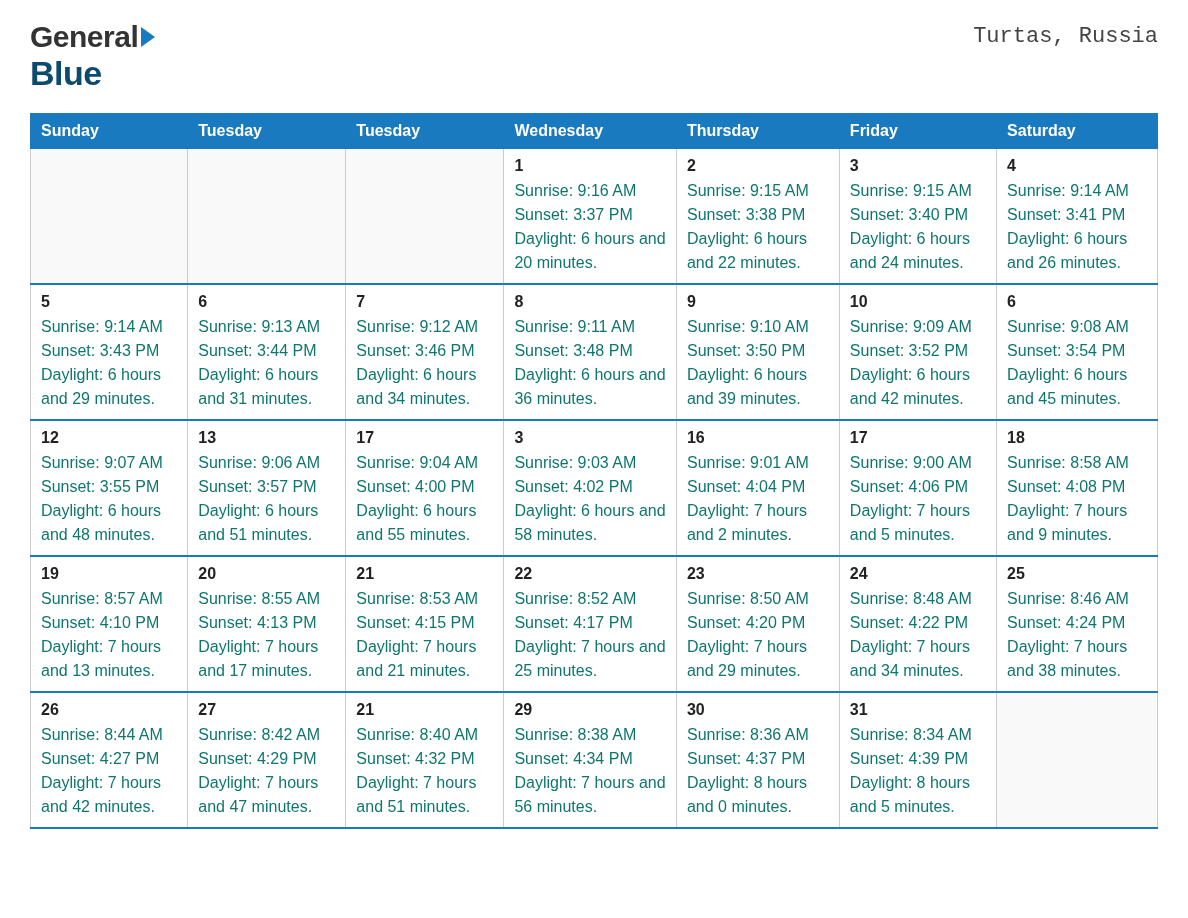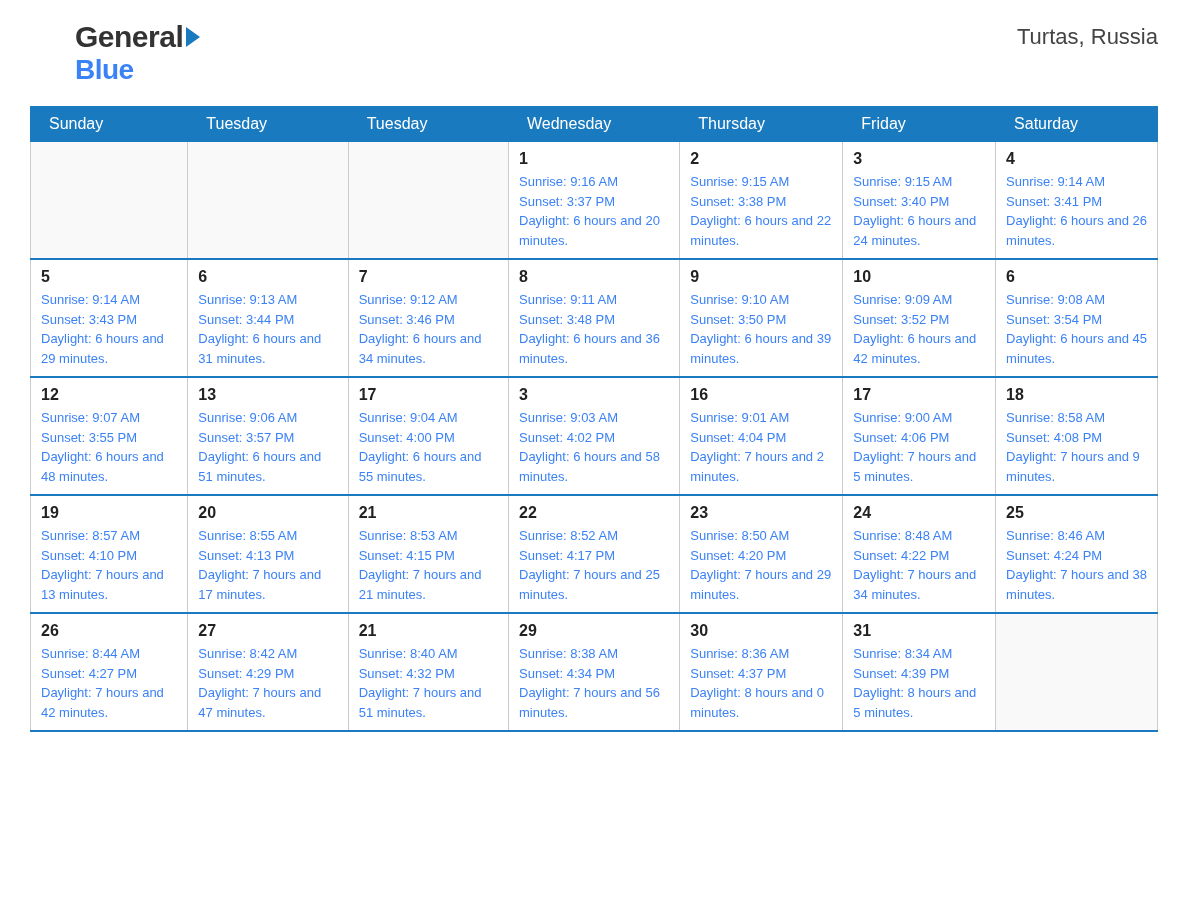--- a/index.html
+++ b/index.html
@@ -22,31 +22,32 @@
     .month-title {
       font-size: 52px;
       font-weight: normal;
       color: #222;
       line-height: 1.1;
     }
     .location-title {
       font-size: 22px;
       color: #444;
       margin-top: 4px;
+      font-family: Liberation Mono, monospace;
     }
     table {
       width: 100%;
       border-collapse: collapse;
     }
     thead tr th {
       background: #1a7abf;
       color: #fff;
       font-size: 16px;
-      font-weight: normal;
-      padding: 8px 18px;
+      font-weight: bold;
+      padding: 8px 10px;
       text-align: left;
       border: 1px solid #1a7abf;
     }
     tbody tr {
       border-bottom: 2px solid #1a7abf;
     }
     tbody tr td {
       vertical-align: top;
       padding: 8px 10px;
       font-size: 13px;
@@ -60,54 +61,53 @@
       border-left: 1px solid #ccc;
     }
     .day-number {
       font-size: 16px;
       font-weight: bold;
       color: #222;
       display: block;
       margin-bottom: 4px;
     }
     .day-info {
-      font-size: 13px;
-      color: #3b82f6;
+      font-size: 16px;
+      color: #0f766e;
       line-height: 1.5;
     }
     .empty-cell {
       background: #f9f9f9;
     }
     .logo-wrapper {
       display: flex;
       flex-direction: column;
-      margin-left: 45px;
     }
     .logo-row1 {
       display: flex;
       align-items: center;
     }
     .general-text {
       font-size: 30px;
       font-weight: bold;
       color: #333;
       letter-spacing: -0.5px;
     }
     .triangle-right {
       width: 0;
       height: 0;
       border-top: 10px solid transparent;
       border-bottom: 10px solid transparent;
       border-left: 14px solid #1a7abf;
       margin-left: 3px;
     }
     .blue-text {
-      font-size: 28px;
-      font-weight: bold;
-      color: #3b82f6;
+      font-size: 34px;
+      font-weight: bold;
+      color: #0c4a6e;
       letter-spacing: -0.5px;
       margin-top: -2px;
     }
   </style>
 </head>
 <body>
 
 <div class="header">
   <div class="logo-wrapper">
     <div class="logo-row1">

